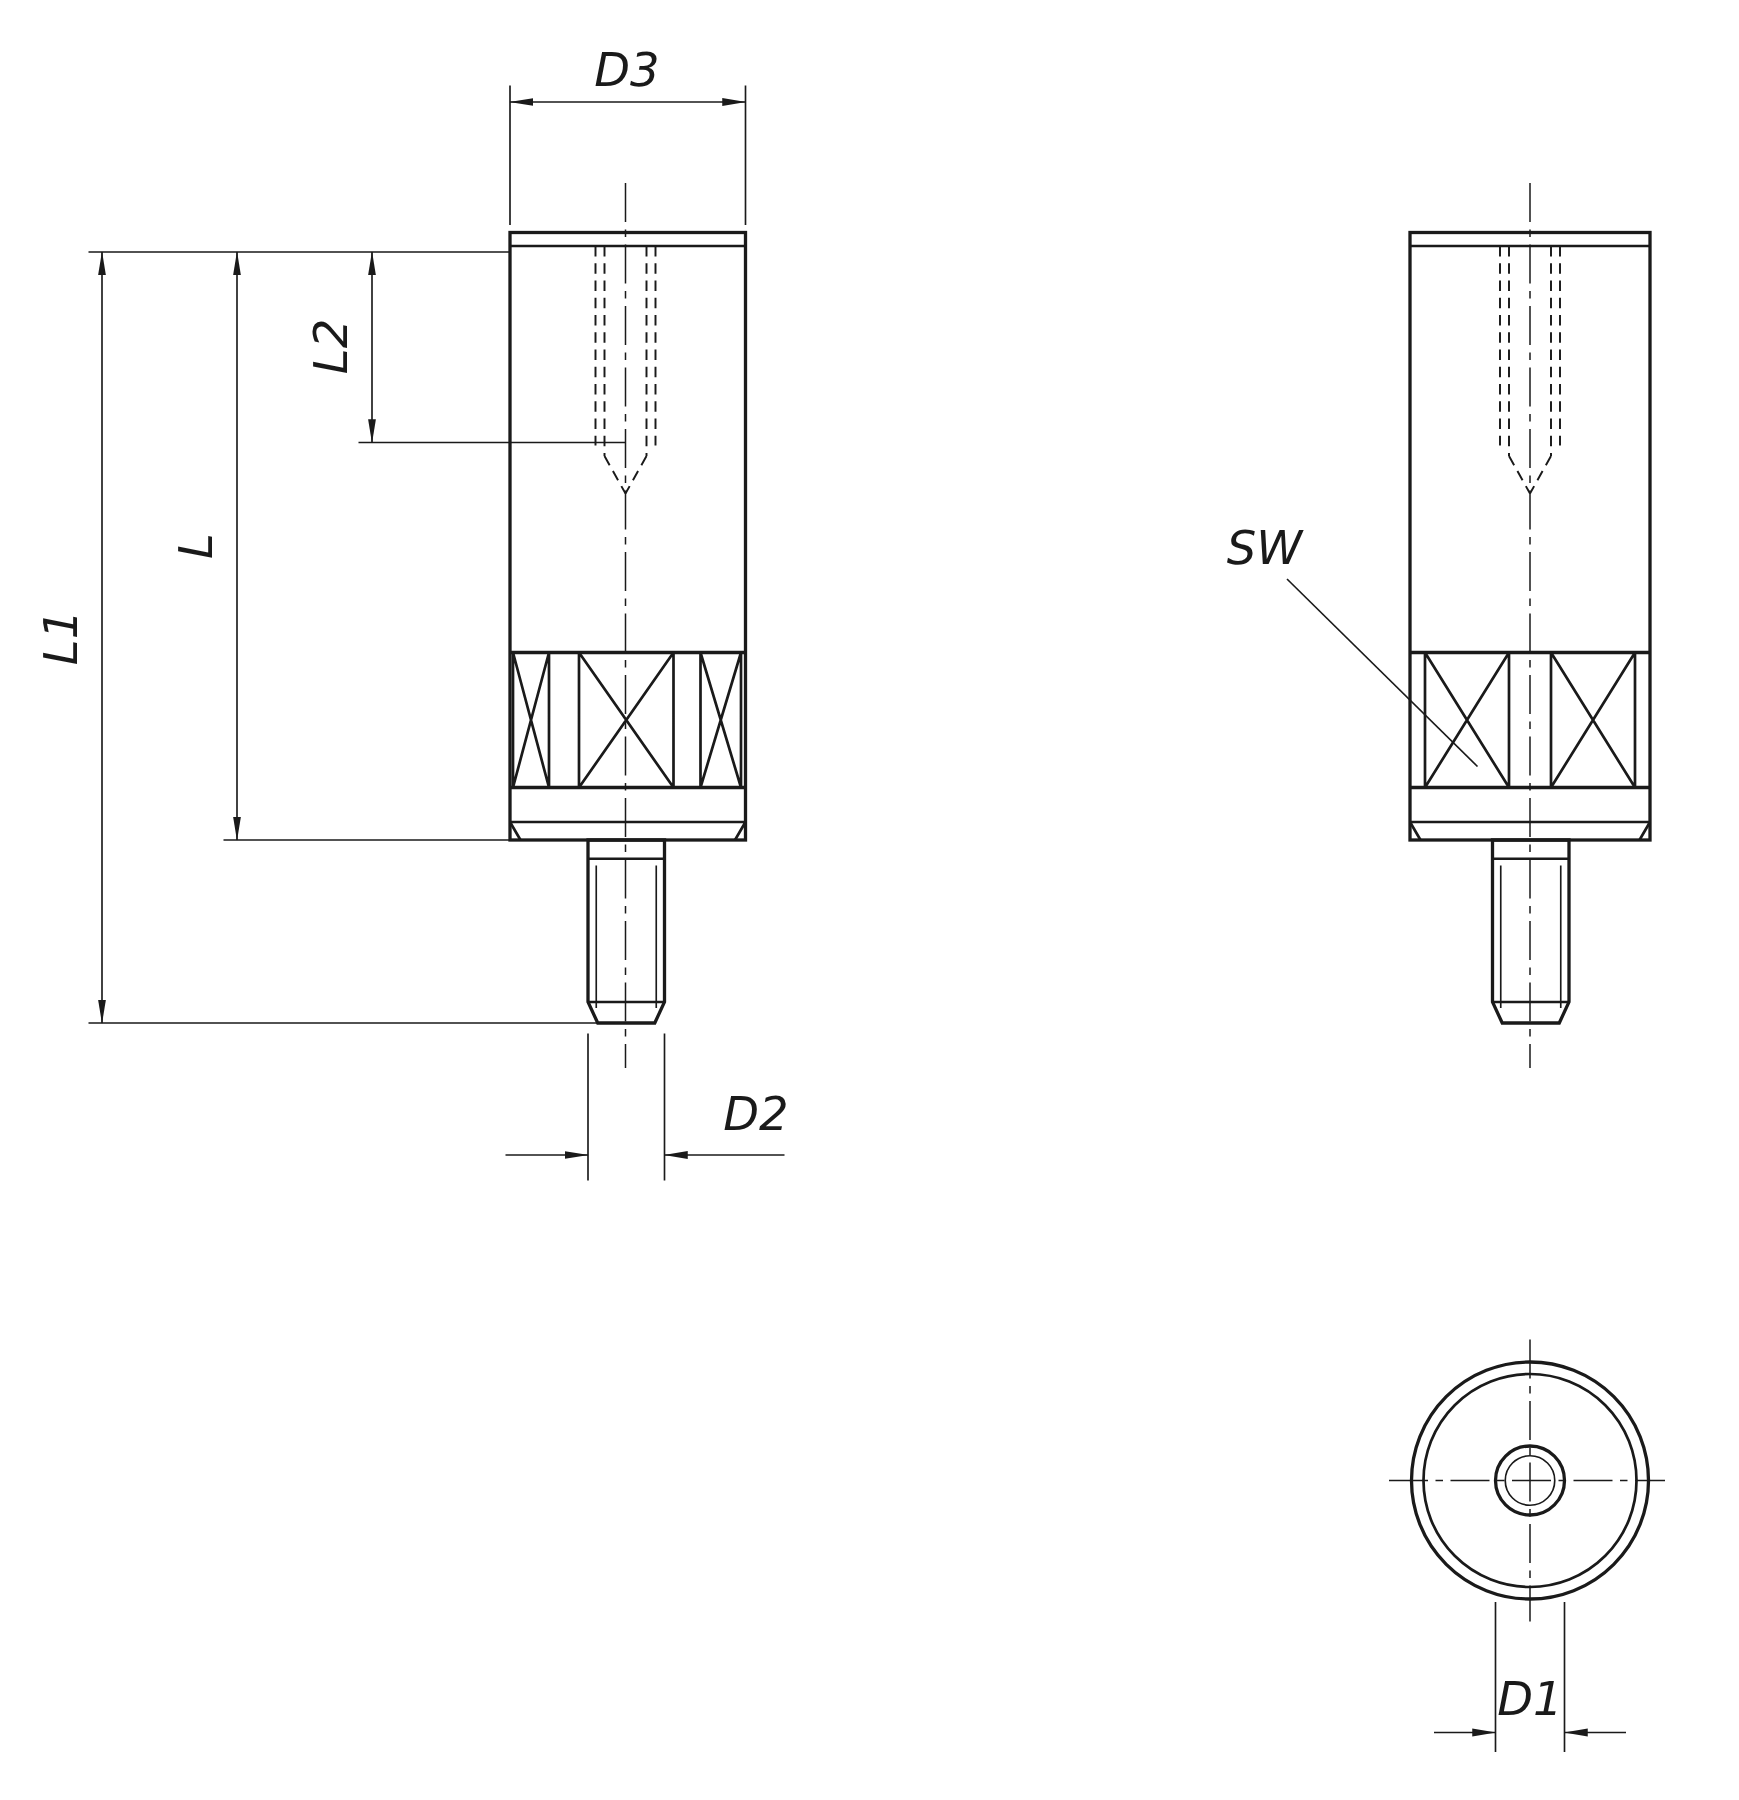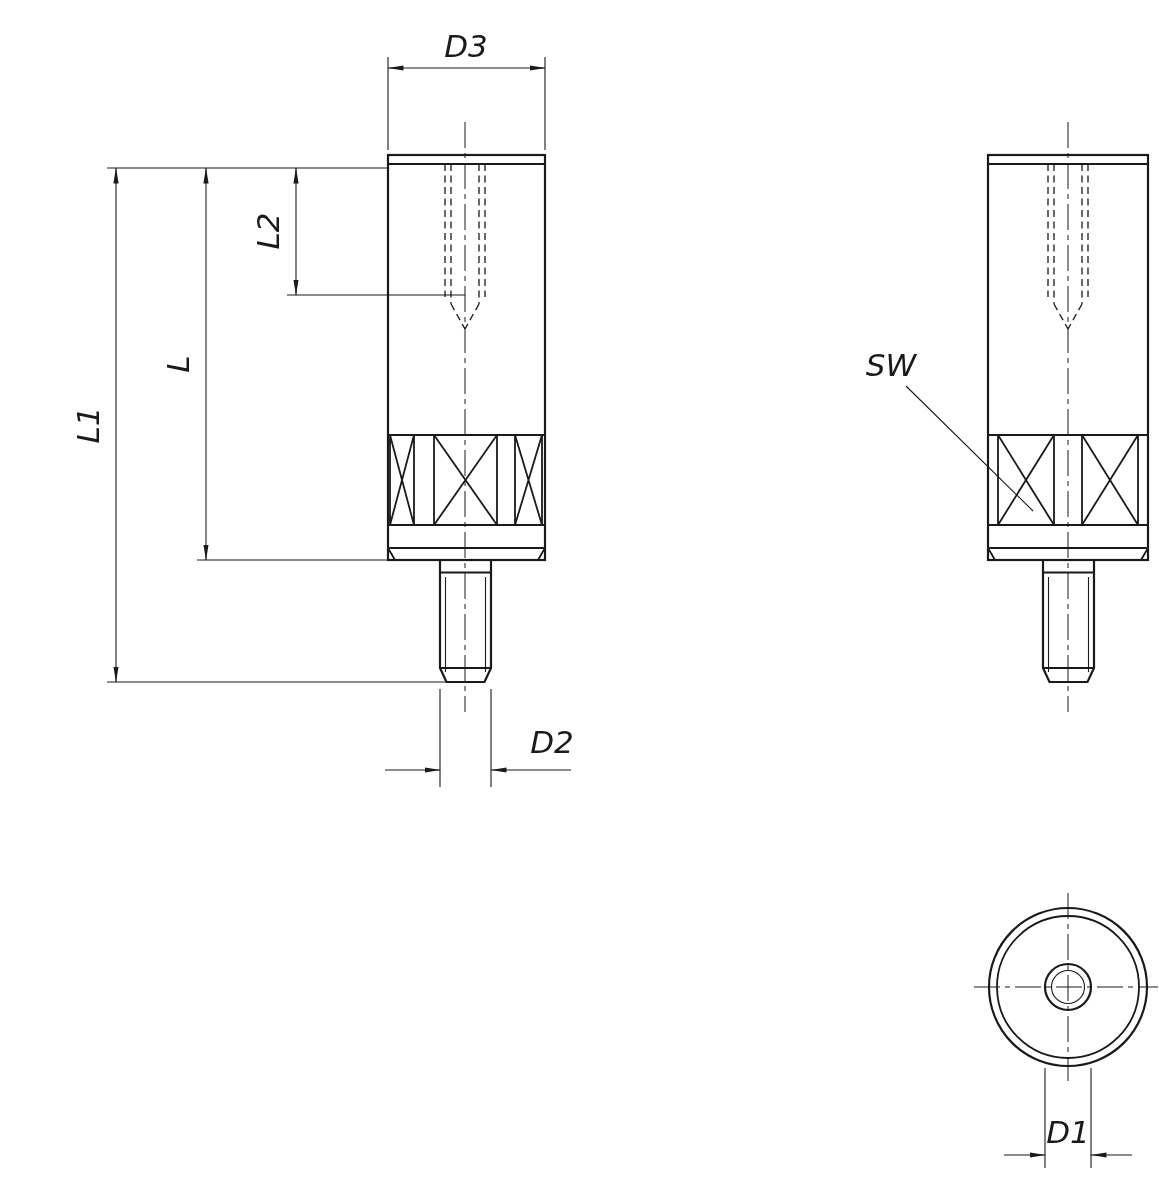--- a/index.html
+++ b/index.html
@@ -1,16 +1,16 @@
 <!DOCTYPE html>
 <html><head>
 <meta charset="utf-8">
 <style>
   html,body{margin:0;padding:0;background:#ffffff;}
-  .canvas{position:relative;width:1110px;height:1200px;background:#ffffff;overflow:hidden;margin-left:48px;}
+  .canvas{position:relative;width:1110px;height:1200px;background:#ffffff;overflow:hidden;}
   svg{display:block;}
   .ol  {stroke:#1a1a1a;stroke-width:2.2;fill:none;stroke-linejoin:miter;}
   .ol2 {stroke:#1a1a1a;stroke-width:1.8;fill:none;}
   .thin{stroke:#1a1a1a;stroke-width:1.1;fill:none;}
   .hid {stroke:#1a1a1a;stroke-width:1.3;fill:none;stroke-dasharray:7 4.5;}
   .cl  {stroke:#1a1a1a;stroke-width:1;fill:none;stroke-dasharray:26 5 5 5;}
   .lbl {font:italic 31px "DejaVu Sans","Liberation Sans",sans-serif;fill:#1a1a1a;}
 </style>
 </head>
 <body>

